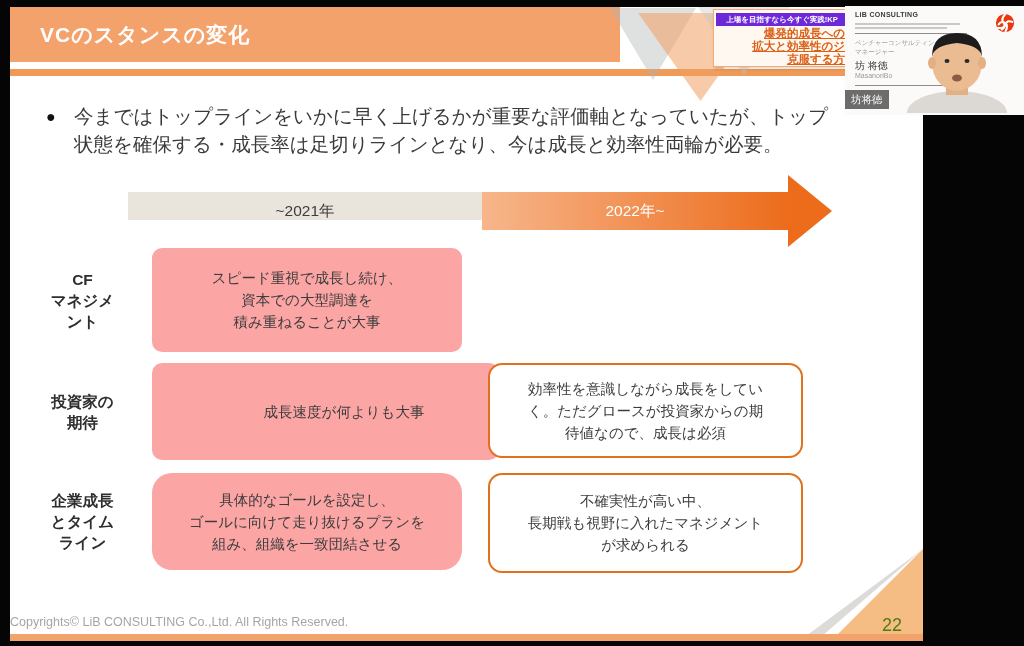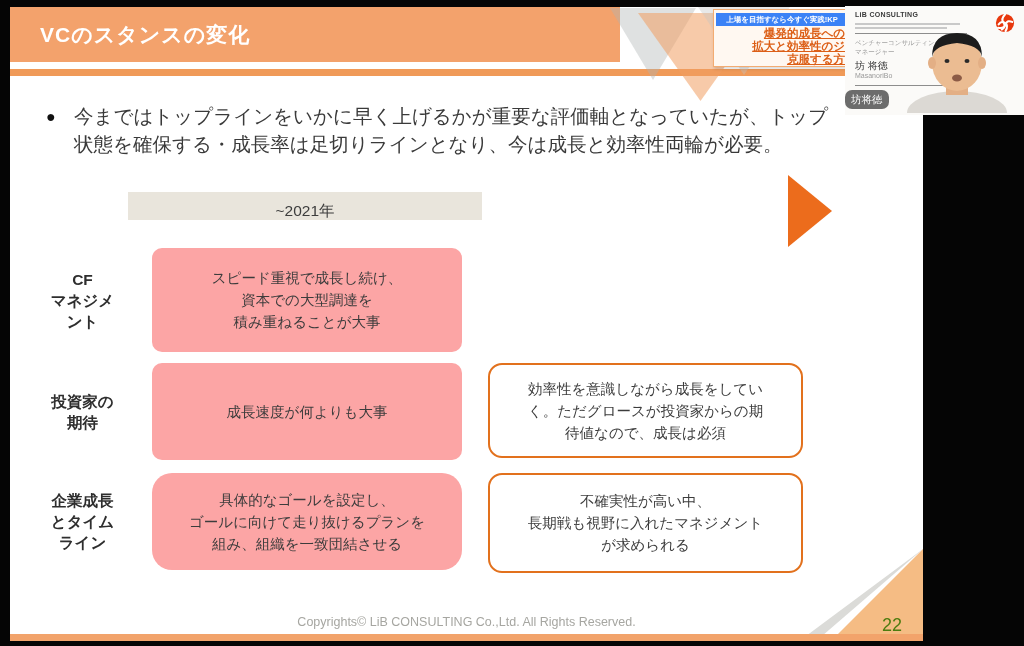--- a/index.html
+++ b/index.html
@@ -12,21 +12,21 @@
   .slide-title{position:absolute;left:30px;top:14px;font-size:21px;font-weight:bold;color:#ffffff;letter-spacing:1px;}
   .header-line{position:absolute;left:0;top:62px;width:913px;height:7px;background:#F09A58;}
   .tri{position:absolute;clip-path:polygon(0 0,100% 0,50% 100%);}
   .tri1{left:600px;top:1px;width:86px;height:72px;background:#AEB4B4;opacity:.40;z-index:2;}
   .tri2{left:628px;top:6px;width:125px;height:88px;background:#F19F62;opacity:.55;z-index:2;}
   .tri3{left:688px;top:0;width:92px;height:68px;background:#C2C6C6;opacity:.38;z-index:2;}
 
   
   .thumb-card{position:absolute;left:703px;top:2px;width:132px;height:56px;background:#FFF8F1;
               border:1.5px solid #F3AC72;box-shadow:1px 2px 3px rgba(0,0,0,.15);z-index:3;}
-  .thumb-band{position:absolute;left:2px;top:3px;right:-2px;height:13px;background:#3b82f6;color:#fff;
+  .thumb-band{position:absolute;left:2px;top:3px;right:-2px;height:13px;background:#6d28d9;color:#fff;
               font-size:7.5px;font-weight:bold;line-height:13px;text-align:center;white-space:nowrap;overflow:hidden;}
   .thumb-body{position:absolute;left:0;top:17px;right:1px;text-align:right;color:#DC5F17;
               font-size:11.5px;font-weight:bold;line-height:13px;white-space:pre-line;text-decoration:underline;}
 
   
   .bullet-dot{position:absolute;left:36px;top:101px;font-size:16px;color:#111;}
   .bullet-text{position:absolute;left:64px;top:95px;width:846px;font-size:19.5px;line-height:28px;
                color:#3A3A3A;white-space:pre-line;}
 
   
@@ -38,48 +38,48 @@
   .tl-head{position:absolute;left:778px;top:168px;width:0;height:0;
            border-top:36px solid transparent;border-bottom:36px solid transparent;border-left:44px solid #EC6C1C;}
 
   
   .row-label{position:absolute;left:15px;width:115px;display:flex;align-items:center;justify-content:center;
              font-size:15.5px;font-weight:bold;color:#2E2E2E;text-align:center;line-height:21px;white-space:pre-line;}
   .rl1{top:241px;height:104px;}  .rl2{top:356px;height:97px;}  .rl3{top:466px;height:97px;}
   .gbox{position:absolute;left:142px;width:310px;background:#fca5a5;border-radius:10px;
         display:flex;align-items:center;justify-content:center;text-align:center;
         font-size:14.5px;line-height:22px;color:#3C3C3C;white-space:pre-line;}
-  .gb1{top:241px;height:104px;} .gb2{top:356px;height:97px;} .gb3{top:466px;height:97px;border-radius:20px;}
+  .gb1{top:241px;height:104px;} .gb2{top:356px;height:97px;padding-left:37px;} .gb3{top:466px;height:97px;border-radius:20px;}
   .obox{position:absolute;left:478px;width:315px;background:#ffffff;border:2.5px solid #E2711D;border-radius:14px;
         display:flex;align-items:center;justify-content:center;text-align:center;box-sizing:border-box;
         font-size:14.5px;line-height:22px;color:#3C3C3C;white-space:pre-line;}
   .ob1{top:241px;height:107px;} .ob2{top:356px;height:95px;} .ob3{top:466px;height:100px;}
 
   
-  .copyright{position:absolute;left:0;top:608px;width:913px;text-align:center;font-size:12.5px;color:#A6A6A1;}
+  .copyright{position:absolute;left:0;top:608px;width:913px;text-align:left;font-size:12.5px;color:#A6A6A1;}
   .ctri{position:absolute;clip-path:polygon(100% 0,100% 100%,0 100%);}
   .ctri-gray{left:796px;top:542px;width:117px;height:87px;background:#DBDBD8;}
   .ctri-white{left:812px;top:542px;width:101px;height:87px;background:#ffffff;}
   .ctri-orange{left:826px;top:542px;width:87px;height:87px;background:#F5BC84;}
   .page-num{position:absolute;left:872px;top:608px;font-size:18px;color:#4d7c0f;z-index:2;}
   .bottom-strip{position:absolute;left:0;top:627px;width:913px;height:7px;background:#F2A36B;}
 
   
   .webcam{position:absolute;left:845px;top:6px;width:179px;height:109px;background:#FBFAF8;overflow:hidden;z-index:5;}
   .wc-company{position:absolute;left:10px;top:5px;font-size:7px;font-weight:bold;color:#3A3A3A;letter-spacing:.3px;}
   .wc-line{position:absolute;background:#C9C9C9;height:1.5px;}
   .wc-rule{position:absolute;background:#8d8d8d;height:1px;}
   .wc-dept{position:absolute;left:10px;top:33px;font-size:6.5px;color:#999;}
   .wc-role{position:absolute;left:10px;top:42px;font-size:6.5px;color:#999;}
   .wc-name{position:absolute;left:10px;top:53px;font-size:10px;color:#333;}
   .wc-name-en{position:absolute;left:10px;top:66px;font-size:7px;color:#999;}
   .wc-logo{position:absolute;left:147px;top:4px;}
   .wc-person{position:absolute;right:6px;bottom:-2px;}
   .name-tag{position:absolute;left:0px;top:84px;background:rgba(96,96,96,.92);color:#fff;
-            font-size:10.5px;line-height:19px;padding:0 6px;z-index:6;border-radius:7px;}
+            font-size:10.5px;line-height:19px;padding:0 6px;z-index:6;}
 </style>
 </head>
 <body>
 
 <div class="screen">
 
   <div class="slide">
 
     <div class="header-band"></div>
     <div class="tri tri1"></div>
@@ -93,20 +93,21 @@
       <div class="thumb-body">爆発的成長への
 拡大と効率性のジ
 克服する方</div>
     </div>
 
     <div class="bullet-dot">●</div>
     <div class="bullet-text">今まではトップラインをいかに早く上げるかが重要な評価軸となっていたが、トップ
 状態を確保する・成長率は足切りラインとなり、今は成長と効率性両輪が必要。</div>
 
     <div class="tl-left">~2021年</div>
+    <div class="tl-right">2022年~</div>
     <div class="tl-head"></div>
 
     <div class="row-label rl1">CF
 マネジメ
 ント</div>
     <div class="row-label rl2">投資家の
 期待</div>
     <div class="row-label rl3">企業成長
 とタイム
 ライン</div>

